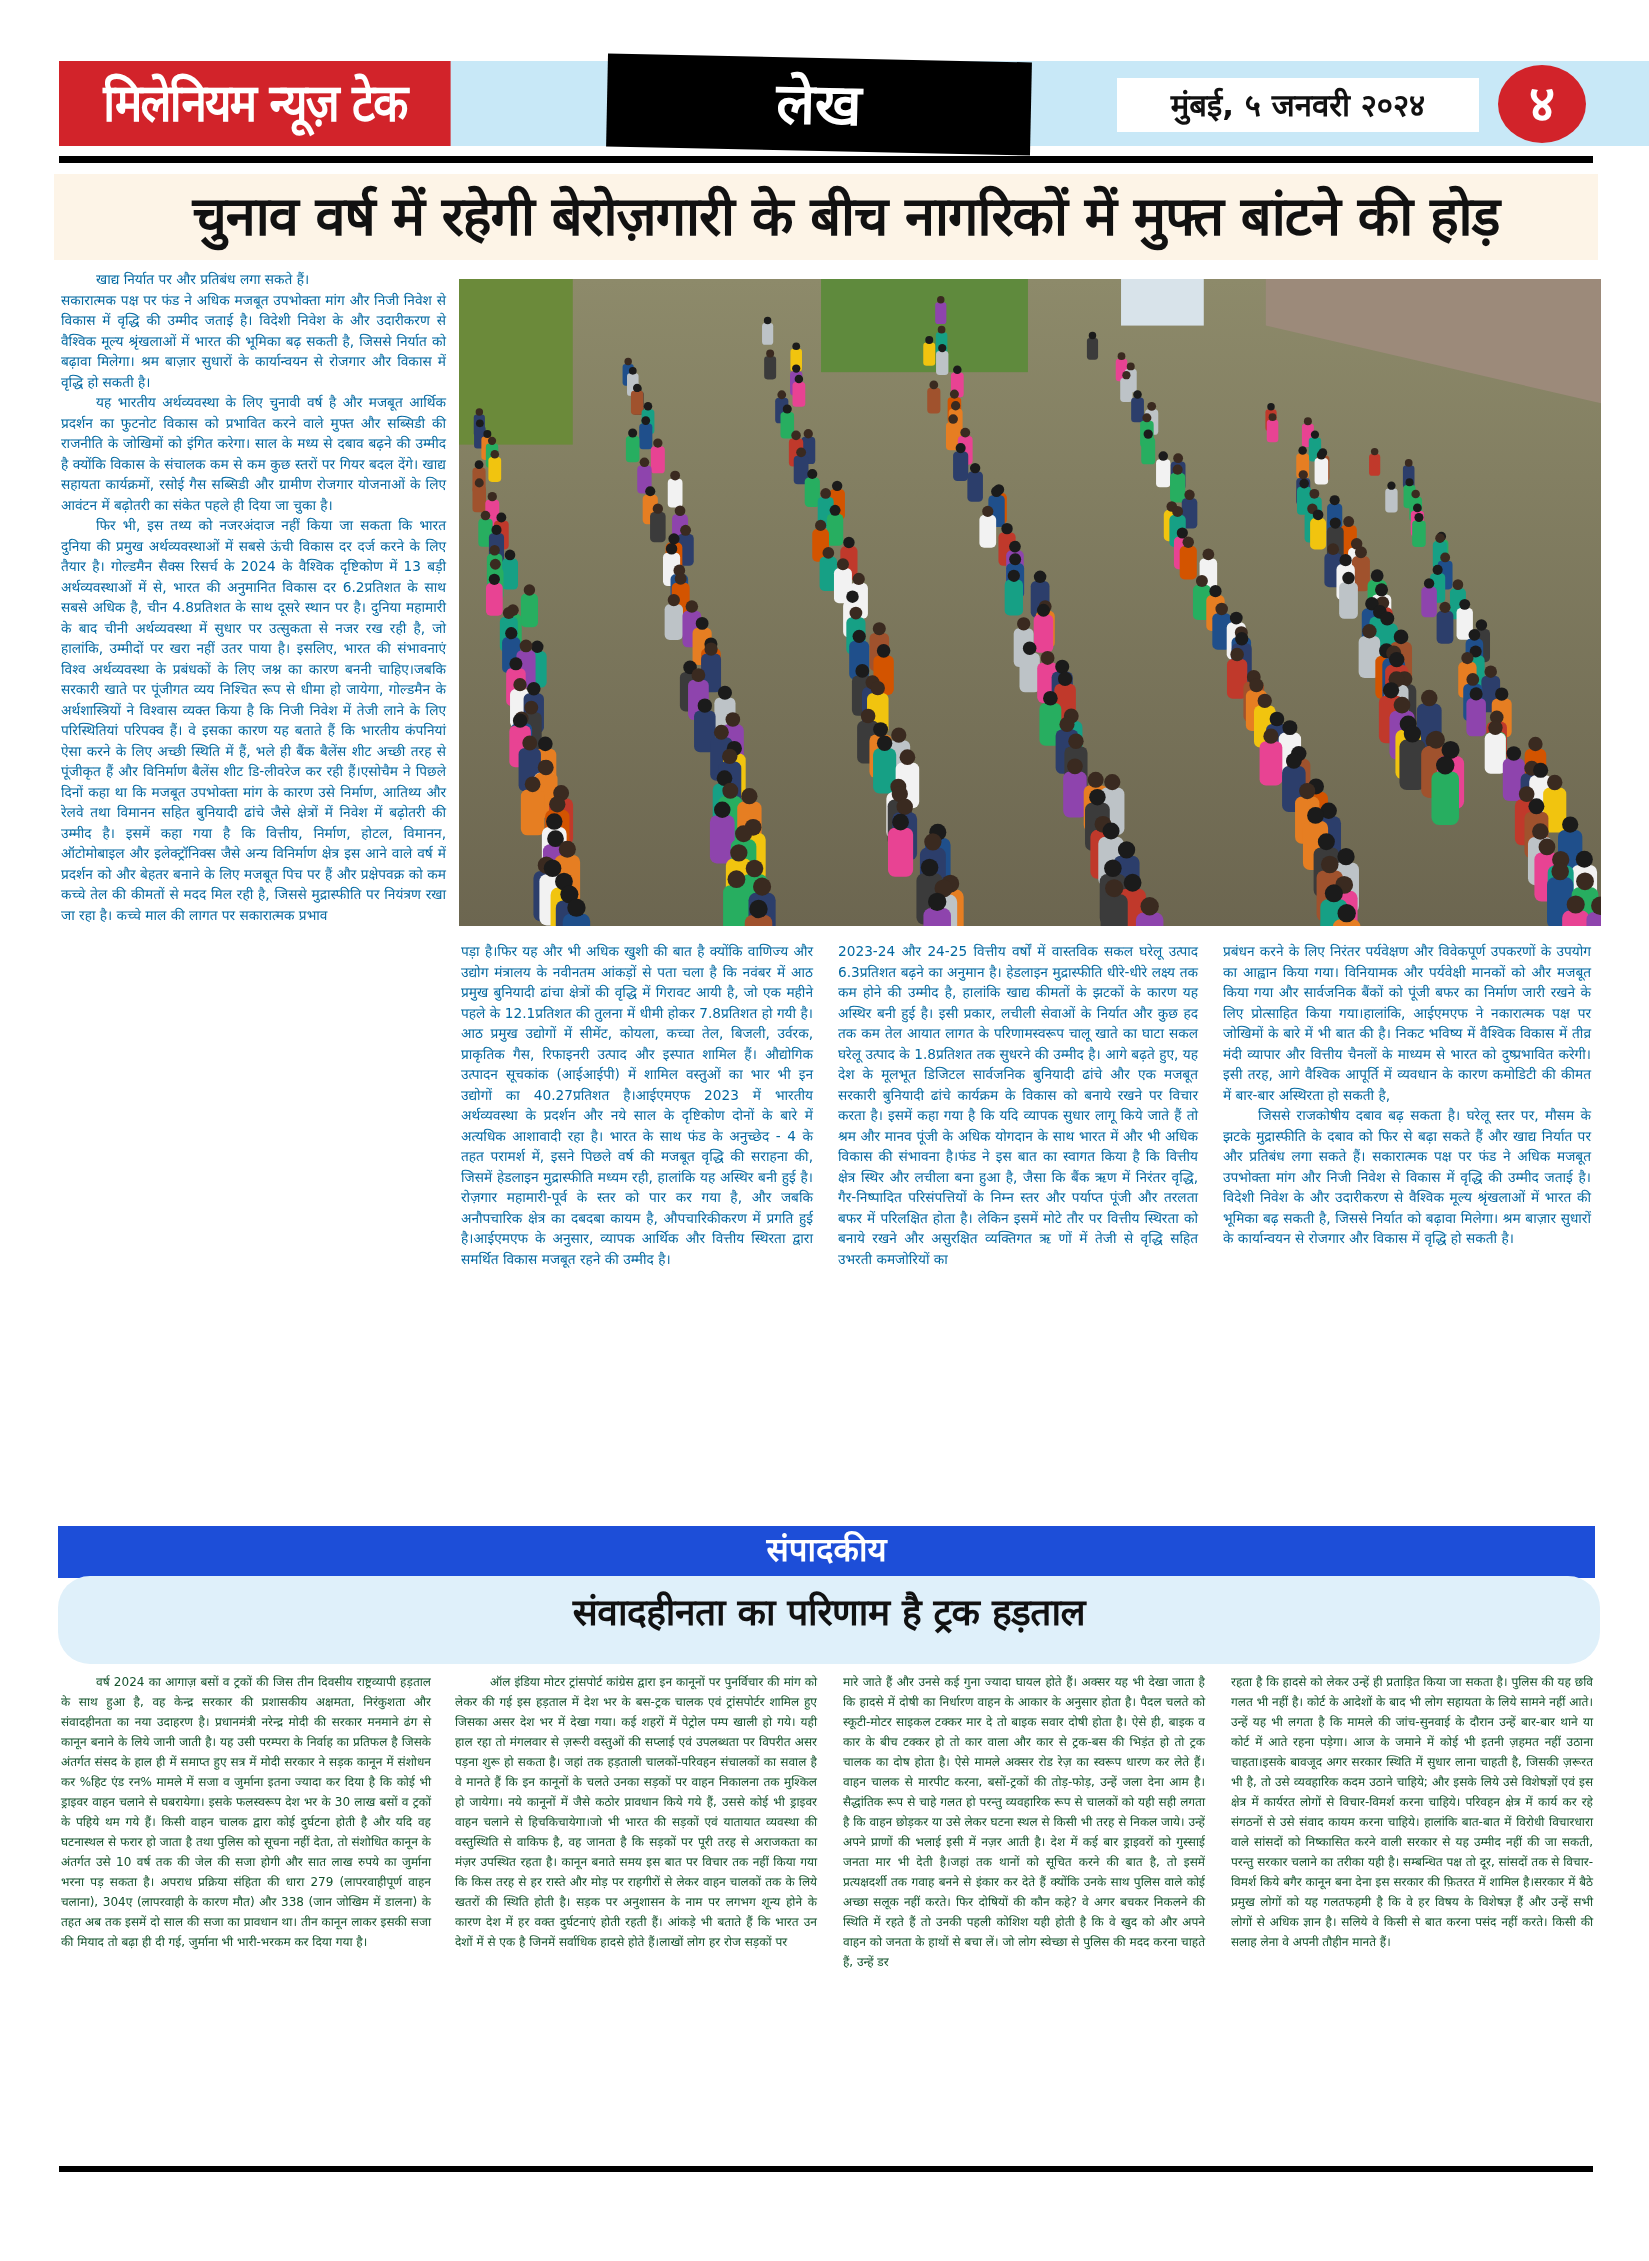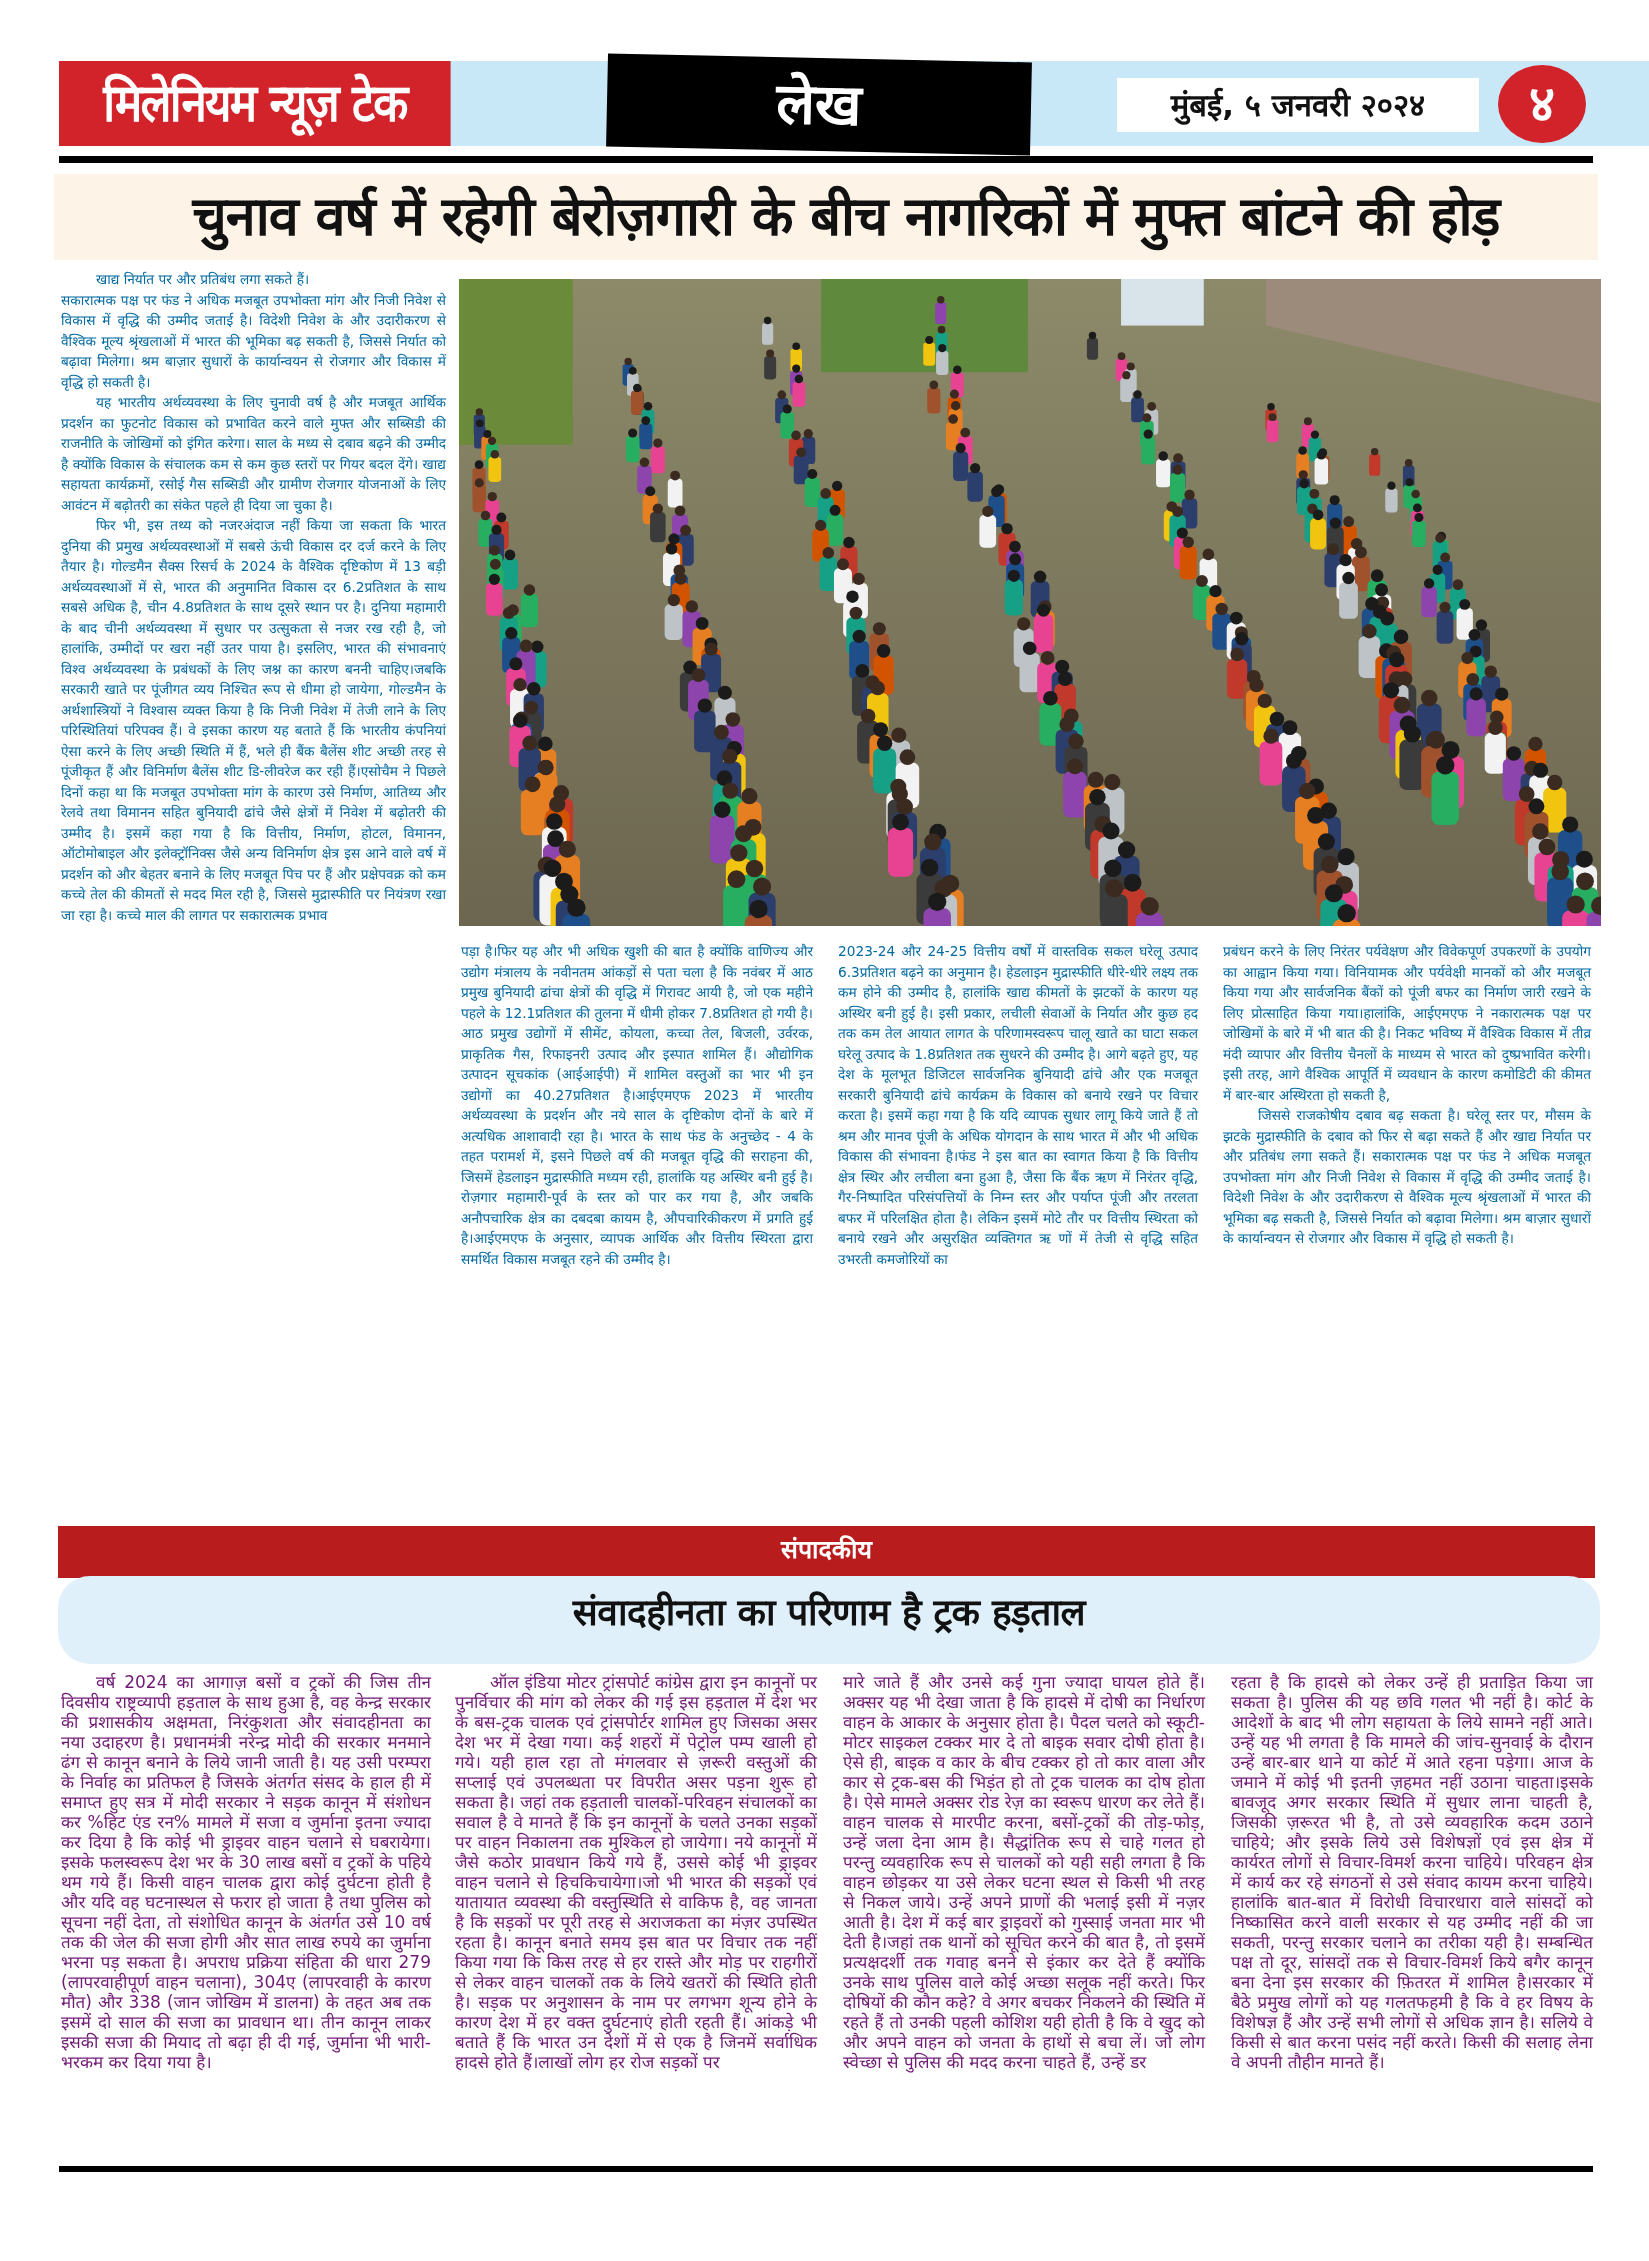--- a/index.html
+++ b/index.html
@@ -27,26 +27,26 @@
   
   .col { position: absolute; font-family: "DejaVu Sans", sans-serif; font-size: 13.7px; line-height: 20.5px;
          text-align: justify; color: #0369a1; }
   .col p { text-indent: 35px; }
   .col p.cont { text-indent: 0; }
 
   .photo { position: absolute; left: 459px; top: 279px; width: 1142px; height: 647px; overflow: hidden; background: #8a7a5a; }
   .photo svg { width: 100%; height: 100%; display: block; }
 
   
-  .ed-band { position: absolute; left: 58px; top: 1526px; width: 1537px; height: 52px; background: #b91c1c; color: #fff;
-             font-weight: bold; font-size: 25px; line-height: 48px; text-align: center; }
+  .ed-band { position: absolute; left: 58px; top: 1526px; width: 1537px; height: 52px; background: #1d4ed8; color: #fff;
+             font-weight: bold; font-size: 33px; line-height: 48px; text-align: center; }
   .ed-title-band { position: absolute; left: 58px; top: 1576px; width: 1542px; height: 88px; background: #dff0fa; border-radius: 32px; }
   .ed-title { width: 100%; height: 100%; text-align: center; font-weight: bold; font-size: 37px; line-height: 74px; color: #111; letter-spacing: -0.5px; }
 
-  .ed-col { position: absolute; font-size: 17px; line-height: 20px; text-align: justify; color: #701a75; }
+  .ed-col { position: absolute; font-size: 12px; line-height: 20px; text-align: justify; color: #14532d; }
   .ed-col p { text-indent: 35px; }
   .ed-col p.cont { text-indent: 0; }
 
   .rule-bottom { position: absolute; left: 59px; top: 2166px; width: 1534px; height: 6.2px; background: #000; }
 </style>
 </head>
 <body>
 
 <header class="masthead">
   <div class="brand">मिलेनियम न्यूज़ टेक</div>

